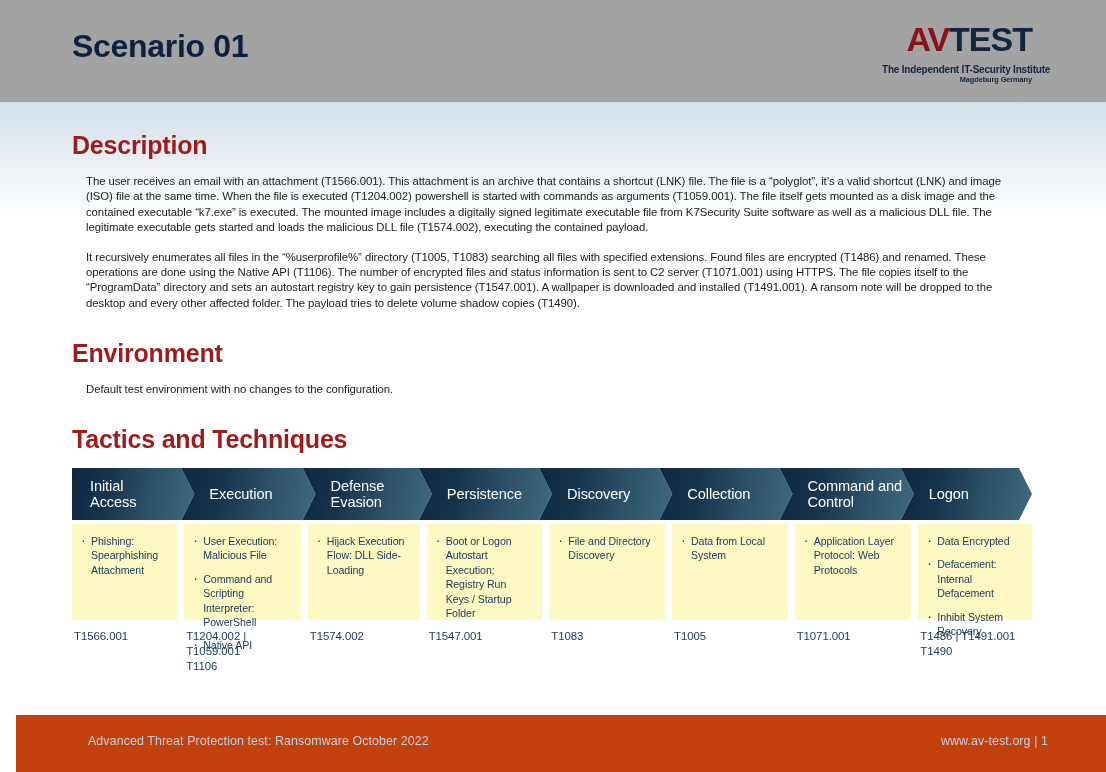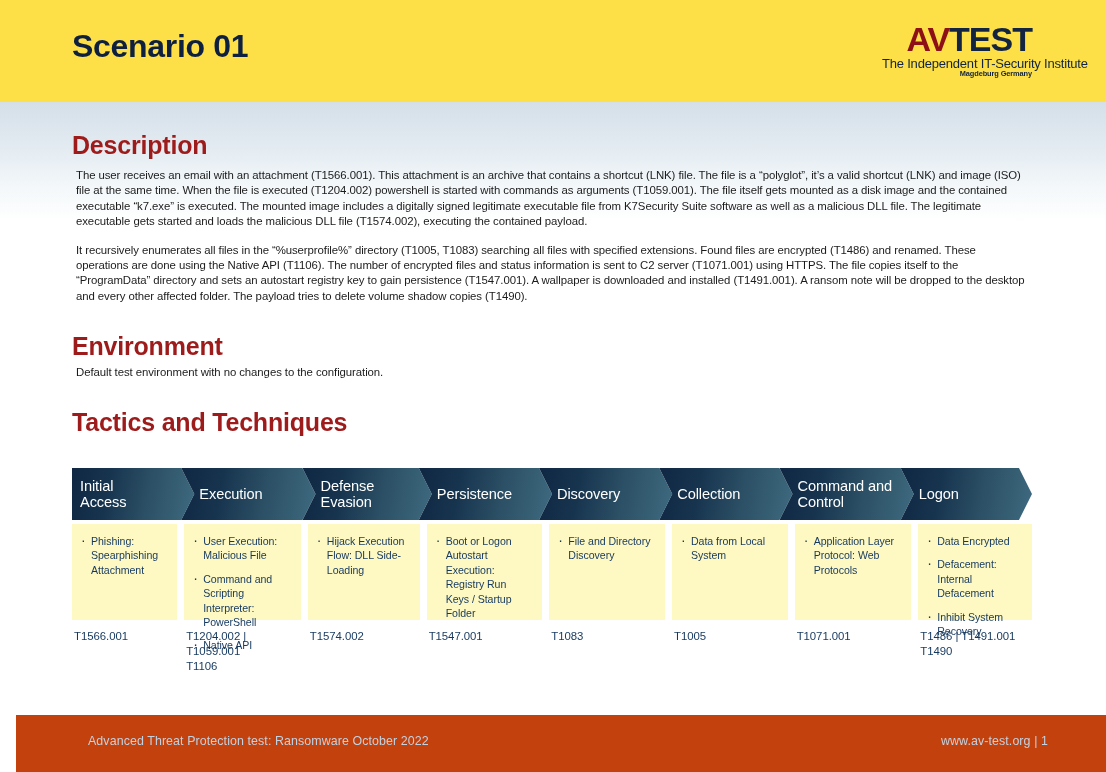--- a/index.html
+++ b/index.html
@@ -14,21 +14,21 @@
     font-family: "Liberation Sans", sans-serif;
     overflow: hidden;
   }
 
   
   .header {
     position: absolute;
     left: 0; top: 0;
     width: 1106px;
     height: 102px;
-    background: #fde047;
+    background: #a3a3a3;
     box-sizing: border-box;
   }
   .page-title {
     position: absolute;
     left: 72px;
     top: 28px;
     font-size: 32px;
     font-weight: bold;
     color: #0e2040;
     letter-spacing: -0.3px;
@@ -44,26 +44,26 @@
   .logo-main {
     font-size: 34px;
     font-weight: bold;
     line-height: 34px;
     letter-spacing: -1px;
     white-space: nowrap;
   }
   .logo-av { color: #8c1016; }
   .logo-test { color: #12243f; }
   .logo-tag {
-    font-size: 13px;
-    font-weight: normal;
+    font-size: 10px;
+    font-weight: bold;
     color: #12243f;
     line-height: 11px;
     letter-spacing: -0.2px;
-    margin-top: 2px;
+    margin-top: 8px;
     white-space: nowrap;
   }
   .logo-sub {
     font-size: 7.4px;
     font-weight: bold;
     color: #12243f;
     line-height: 9px;
     letter-spacing: -0.1px;
     white-space: nowrap;
   }
@@ -91,21 +91,21 @@
     font-weight: bold;
     color: #9e1b1b;
     letter-spacing: -0.2px;
     font-stretch: condensed;
     line-height: 30px;
   }
   .para {
     font-size: 11.4px;
     color: #1b1b1b;
     line-height: 15.4px;
-    margin: 4px;
+    margin: 14px;
     letter-spacing: -0.08px;
   }
   .para + .para { margin-top: 13px; }
 
   #description-heading { margin-bottom: 8px; }
   #environment-heading { margin-top: 27px; margin-bottom: 3px; }
   #tactics-heading { margin-top: 26px; margin-bottom: 10px; }
 
   
   .tactics {
@@ -119,20 +119,21 @@
   .chev-row { display: flex; height: 52px; }
   .chev {
     position: relative;
     height: 52px;
     box-sizing: border-box;
     background: linear-gradient(100deg, #0f2742 0%, #17344f 30%, #2c5065 62%, #3e6a7f 100%);
     display: flex;
     align-items: center;
     clip-path: polygon(0 0, calc(100% - 13px) 0, 100% 50%, calc(100% - 13px) 100%, 0 100%, 13px 50%);
     margin-left: -13px;
+    padding-left: 10px;
   }
   .chev:first-child {
     margin-left: 0;
     clip-path: polygon(0 0, calc(100% - 13px) 0, 100% 50%, calc(100% - 13px) 100%, 0 100%);
   }
   .chev-label {
     color: #ffffff;
     font-size: 14.6px;
     line-height: 16px;
     padding-left: 18px;

